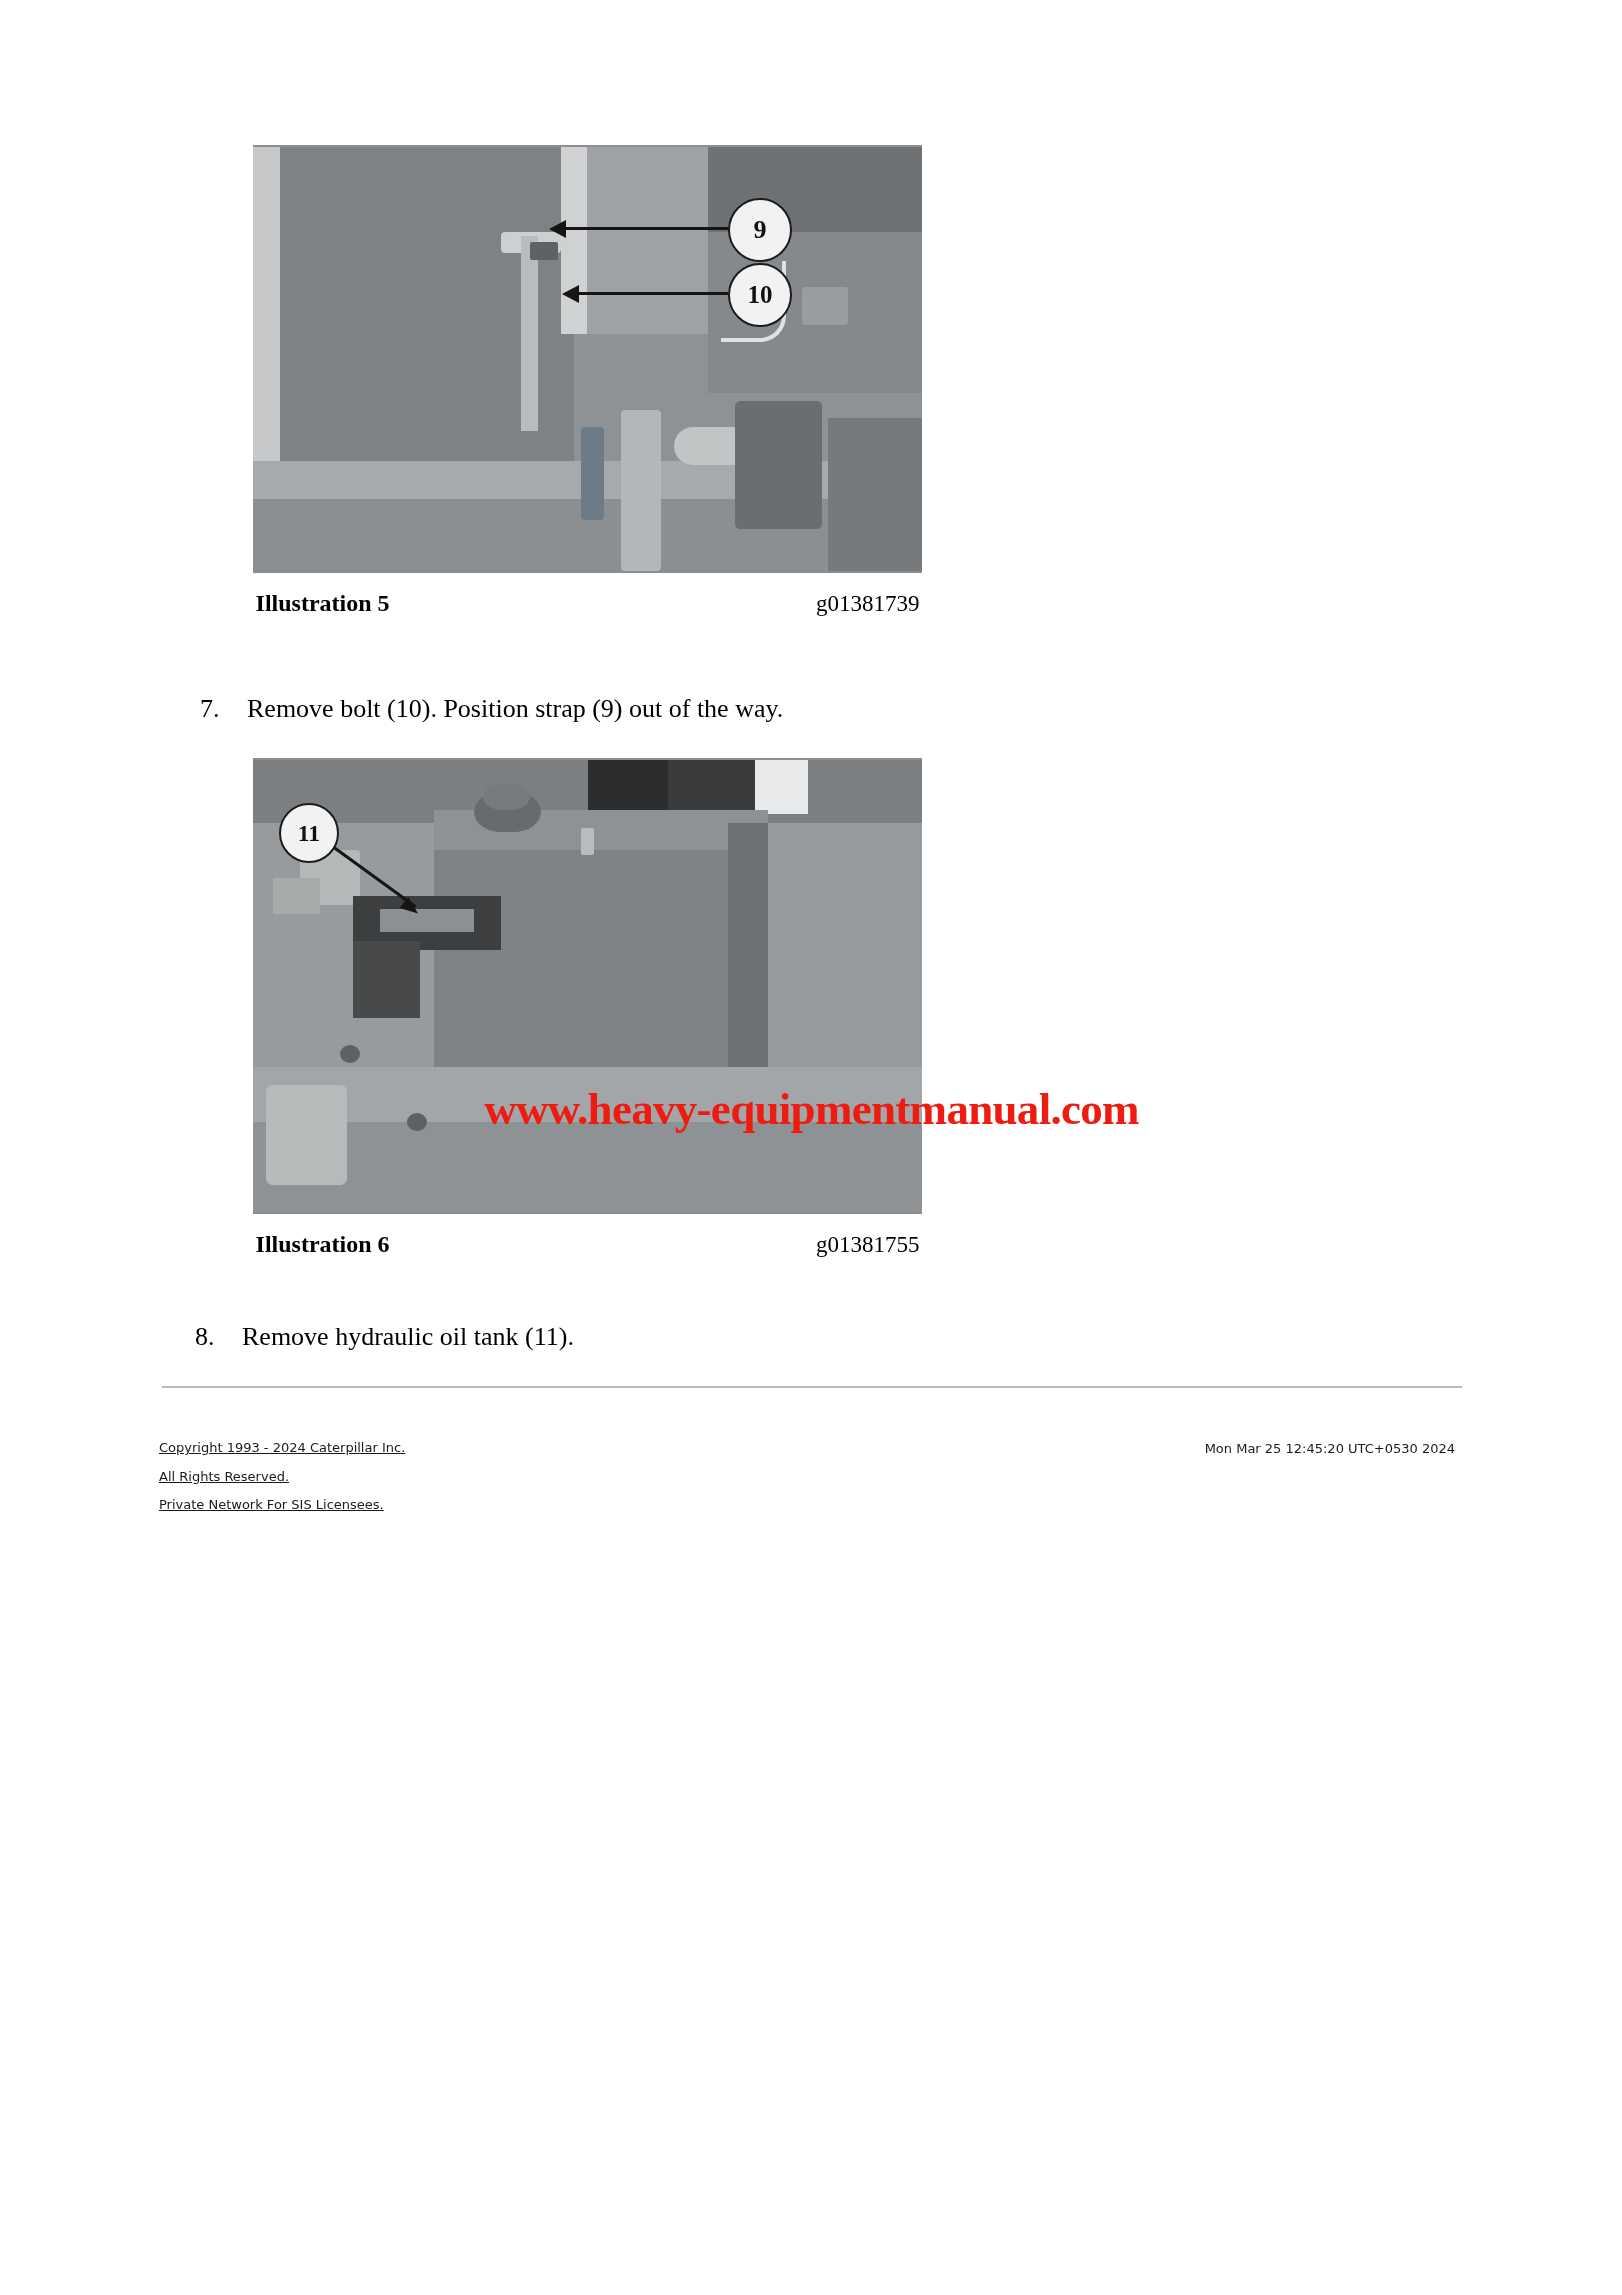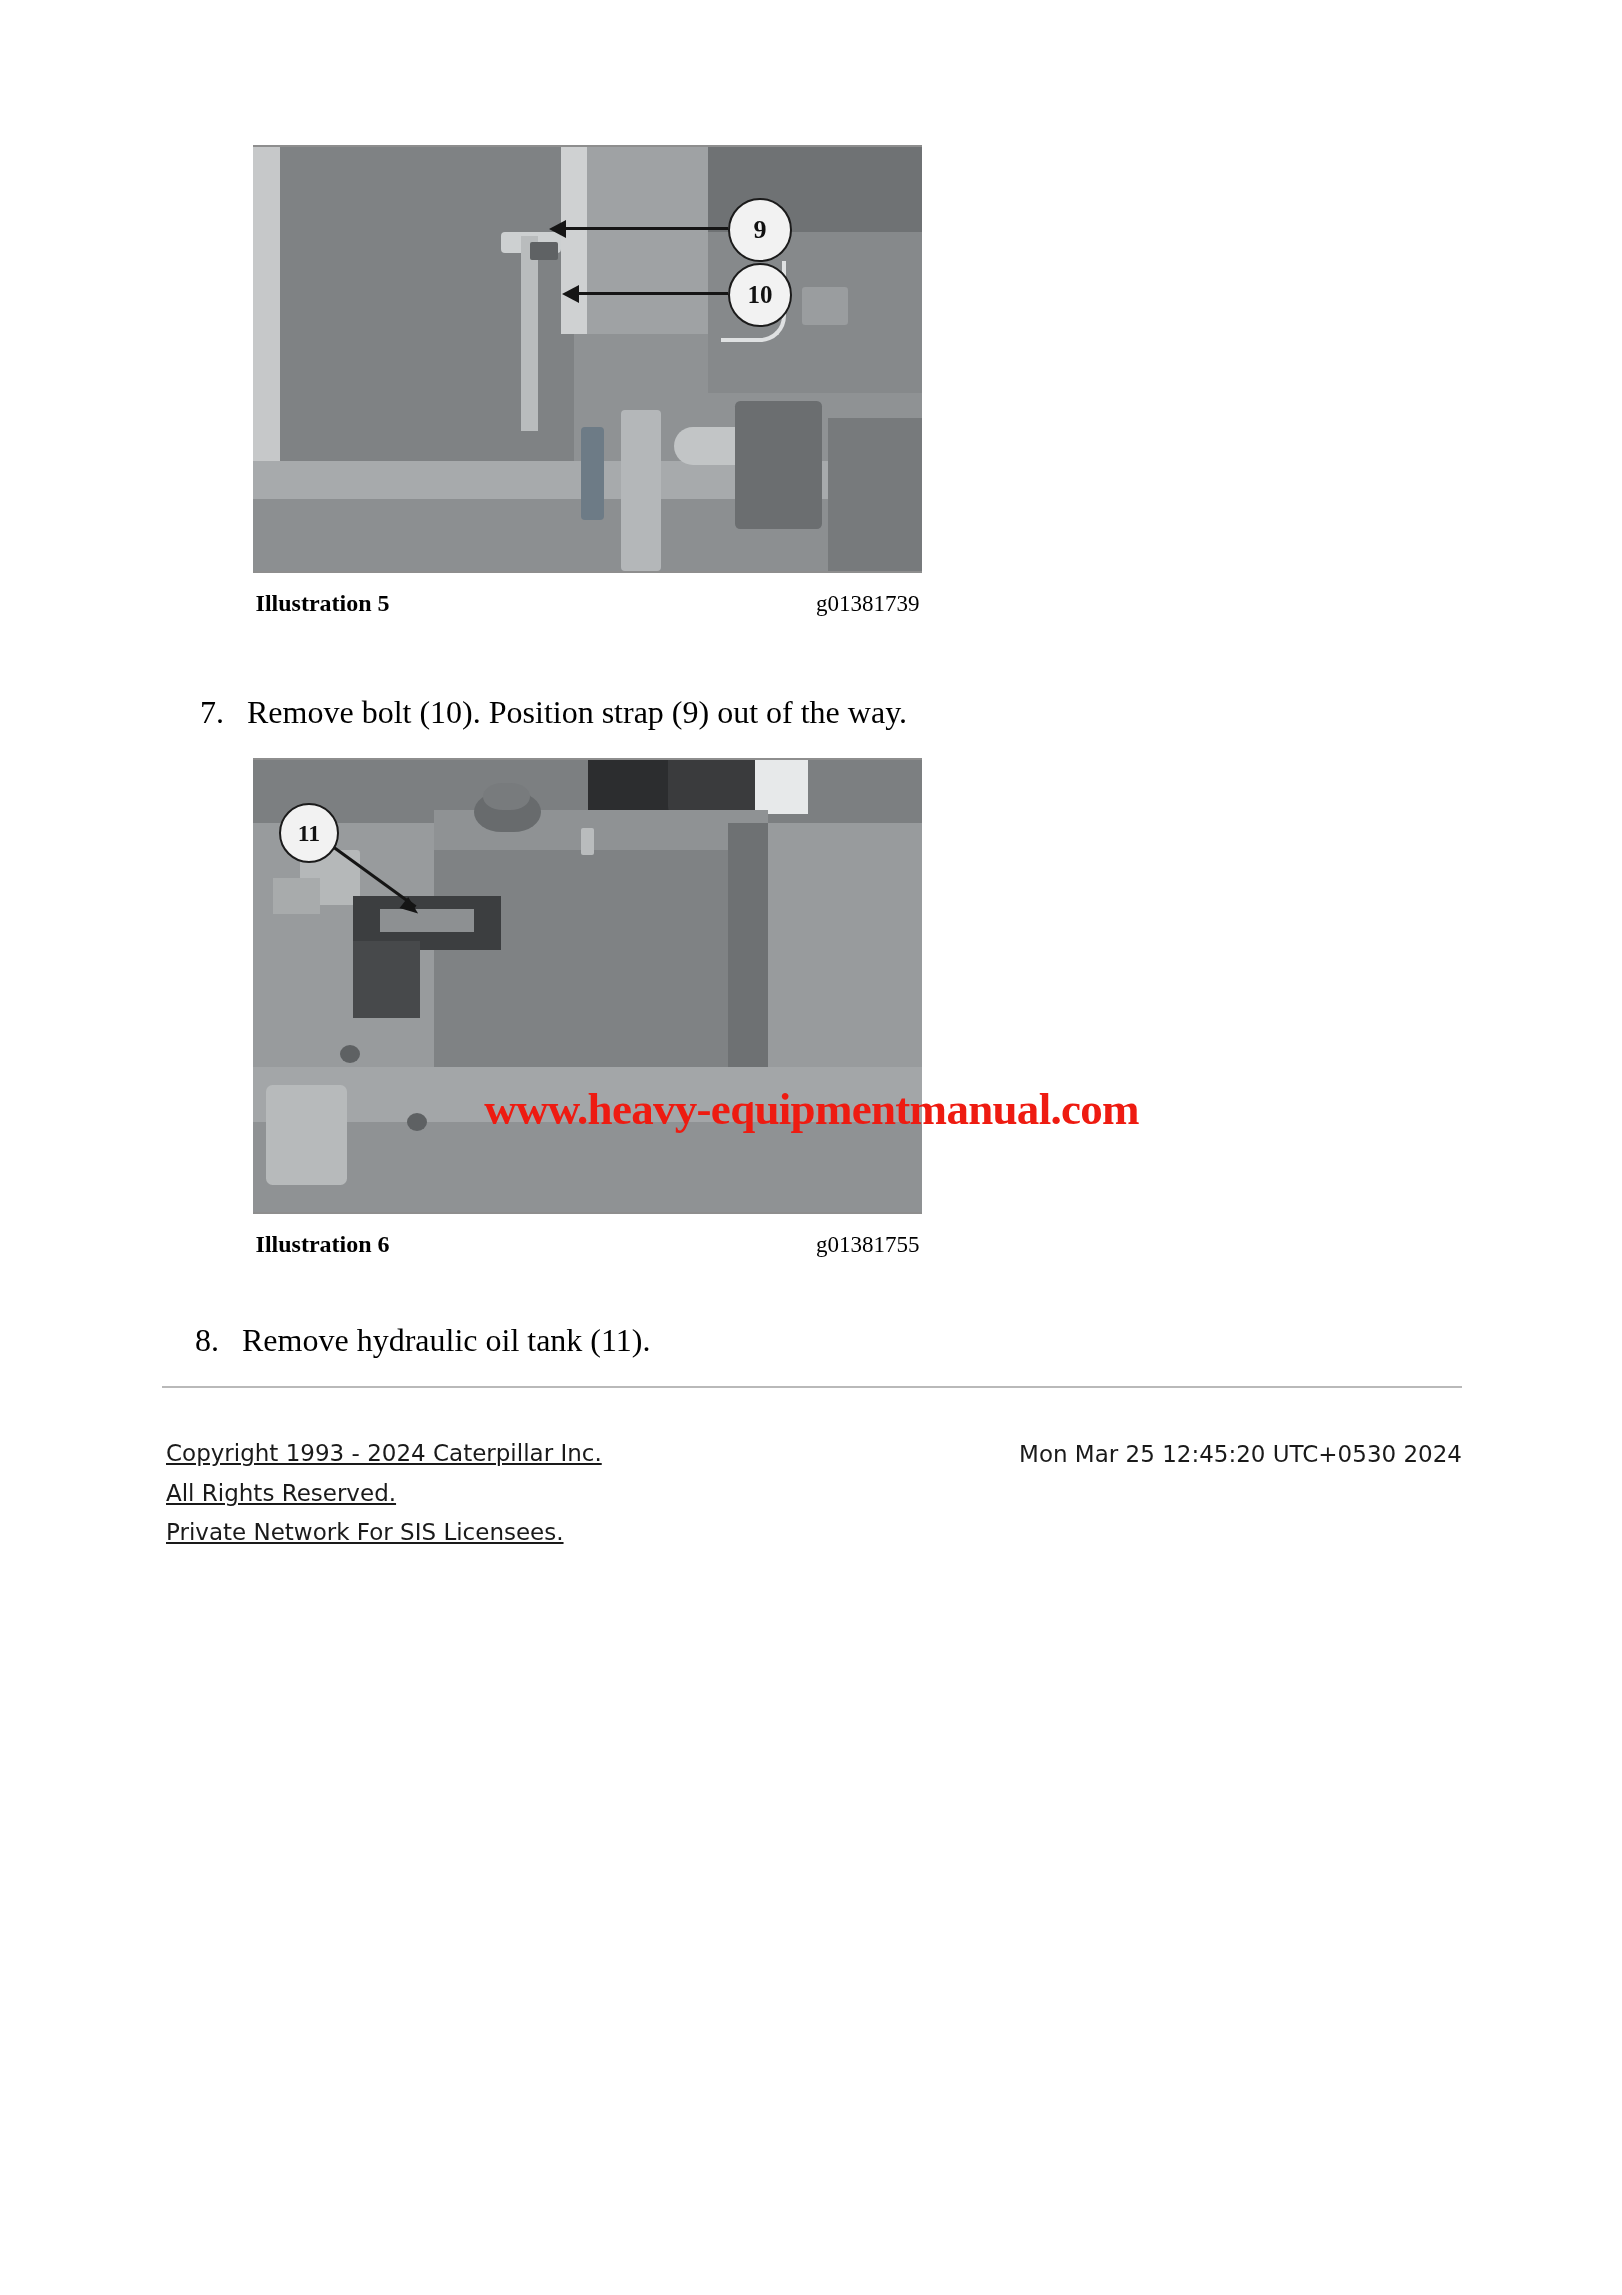--- a/index.html
+++ b/index.html
@@ -49,45 +49,45 @@
   }
   .fig-caption .ref {
     font-weight: normal;
     font-size: 23px;
   }
 
   
   .step {
     position: absolute;
     font-family: "Liberation Serif", serif;
-    font-size: 32px;
+    font-size: 26px;
     color: #000;
     white-space: nowrap;
   }
   .step .num {
     display: inline-block;
     width: 47px;
   }
 
   
   .footer-rule {
     position: absolute;
     left: 162px;
     top: 1386px;
     width: 1300px;
     height: 2px;
     background: #b9b9b9;
   }
   .footer {
     position: absolute;
-    left: 166px;
+    left: 159px;
     top: 1440px;
     width: 1296px;
     font-family: "DejaVu Sans", sans-serif;
-    font-size: 23px;
+    font-size: 13px;
     color: #1a1a1a;
     display: flex;
     justify-content: space-between;
   }
   .footer-left a {
     display: block;
     color: #1a1a1a;
     text-decoration: underline;
     margin-bottom: 13.7px;
     white-space: nowrap;

